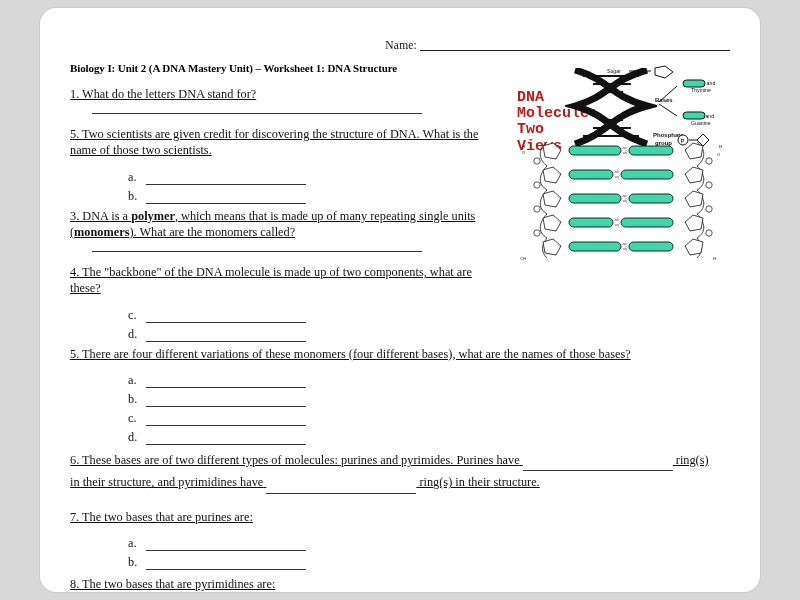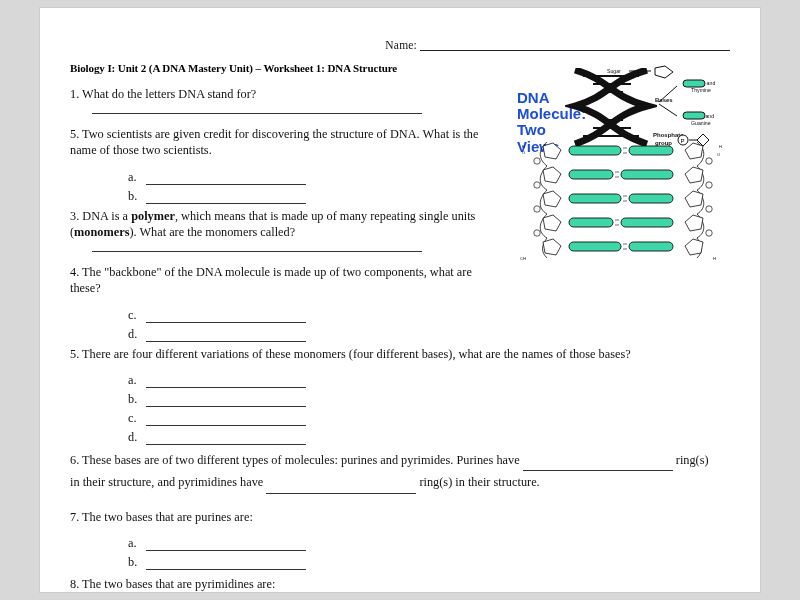--- a/index.html
+++ b/index.html
@@ -14,20 +14,21 @@
     font-family: "Liberation Serif", serif;
   }
   .page {
     position: absolute;
     left: 40px;
     top: 8px;
     width: 720px;
     height: 584px;
     background: #ffffff;
     box-shadow: 0 0 0 1px #cccccc;
+    border-radius: 16px;
   }
   .content {
     position: absolute;
     left: 30px;
     top: 30px;
     width: 660px;
   }
   .name-line {
     text-align: right;
     font-size: 11.5px;
@@ -49,20 +50,21 @@
     color: #000;
     margin: 0 0 12px 0;
     letter-spacing: -0.1px;
   }
   .q {
     font-size: 12.3px;
     color: #111;
     line-height: 1.32;
     margin: 0 0 5px 0;
     max-width: 430px;
+    text-decoration: underline;
   }
   .q.wide {
     max-width: 640px;
   }
   .ans-rule {
     border-bottom: 1px solid #333;
     height: 1px;
     margin: 10px 0 12px 22px;
     width: 330px;
   }
@@ -100,25 +102,25 @@
     position: absolute;
     left: 455px;
     top: 52px;
     width: 250px;
     height: 205px;
   }
   .fig-title {
     position: absolute;
     left: 22px;
     top: 30px;
-    font-family: Liberation Sans, sans-serif;
+    font-family: Liberation Mono, monospace;
     font-weight: bold;
     font-size: 15px;
     line-height: 1.08;
-    color: #1d4ed8;
+    color: #b91c1c;
     width: 70px;
   }
   .fig-label {
     position: absolute;
     font-family: "Liberation Sans", sans-serif;
     font-size: 5.2px;
     color: #111;
   }
   .fig-label.b {
     font-weight: bold;

